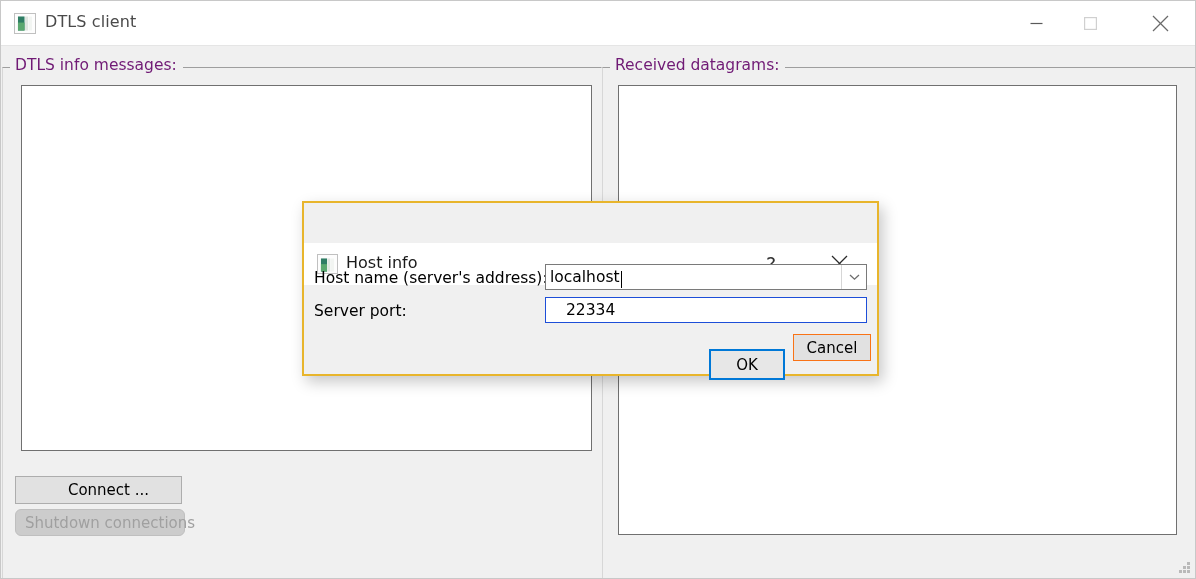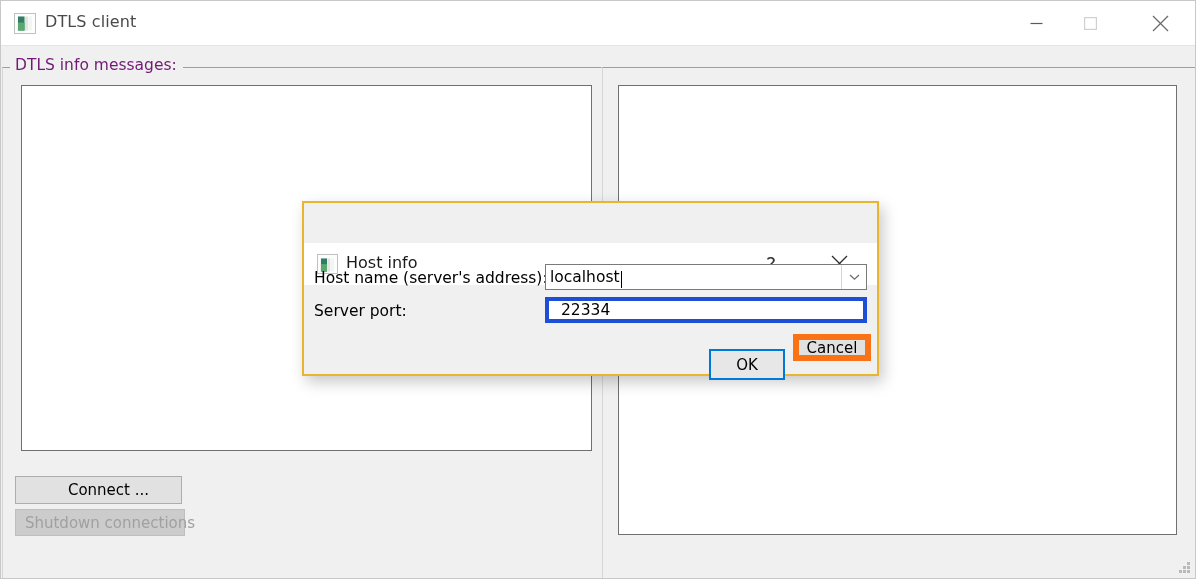--- a/index.html
+++ b/index.html
@@ -121,20 +121,21 @@
     align-items: center;
     justify-content: center;
     cursor: default;
     white-space: nowrap;
     padding-left: 20px;
   }
   .btn.disabled {
     color: #a0a0a0;
     background: #cccccc;
     border-color: #bfbfbf;
+    border-radius: 6px;
   }
   #btn-connect  { left: 13px; top: 409px; width: 167px; height: 28px; }
   #btn-shutdown { left: 13px; top: 442px; width: 170px; height: 27px; }
 
   
   .sizegrip {
     position: absolute;
     right: 3px;
     bottom: 3px;
     width: 15px;
@@ -244,33 +245,33 @@
   }
 
   .textbox {
     position: absolute;
     left: 241px;
     top: 52px;
     width: 322px;
     height: 26px;
     box-sizing: border-box;
     background: #ffffff;
-    border: 4px solid #1d4ed8;
+    border: 1px solid #1d4ed8;
     display: flex;
     align-items: center;
     font-size: 15.5px;
     color: #000000;
-    padding-left: 12px;
+    padding-left: 20px;
   }
 
   .dlg-btn {
     position: absolute;
     box-sizing: border-box;
     background: #e1e1e1;
-    border: 6px solid #f97316;
+    border: 1px solid #f97316;
     font-size: 15px;
     color: #000;
     display: flex;
     align-items: center;
     justify-content: center;
     cursor: default;
     white-space: nowrap;
   }
   #dlg-ok {
     left: 405px; top: 104px; width: 76px; height: 31px;
@@ -319,20 +320,21 @@
   <div class="groupbox" id="gb-left">
     <div class="gb-frame"></div>
     <div class="gb-title">DTLS info messages:</div>
     <div class="textarea" id="ta-left"></div>
     <div class="btn" id="btn-connect">Connect ...</div>
     <div class="btn disabled" id="btn-shutdown">Shutdown connections</div>
   </div>
 
   <div class="groupbox" id="gb-right">
     <div class="gb-frame"></div>
+    <div class="gb-title">Received datagrams:</div>
     <div class="textarea" id="ta-right"></div>
   </div>
 
   <div class="sizegrip">
     <svg width="15" height="15" viewBox="0 0 15 15" xmlns="http://www.w3.org/2000/svg">
       <g fill="#b9b9b9">
         <rect x="10" y="2" width="3" height="3"></rect>
         <rect x="6" y="6" width="3" height="3"></rect>
         <rect x="10" y="6" width="3" height="3"></rect>
         <rect x="2" y="10" width="3" height="3"></rect>

